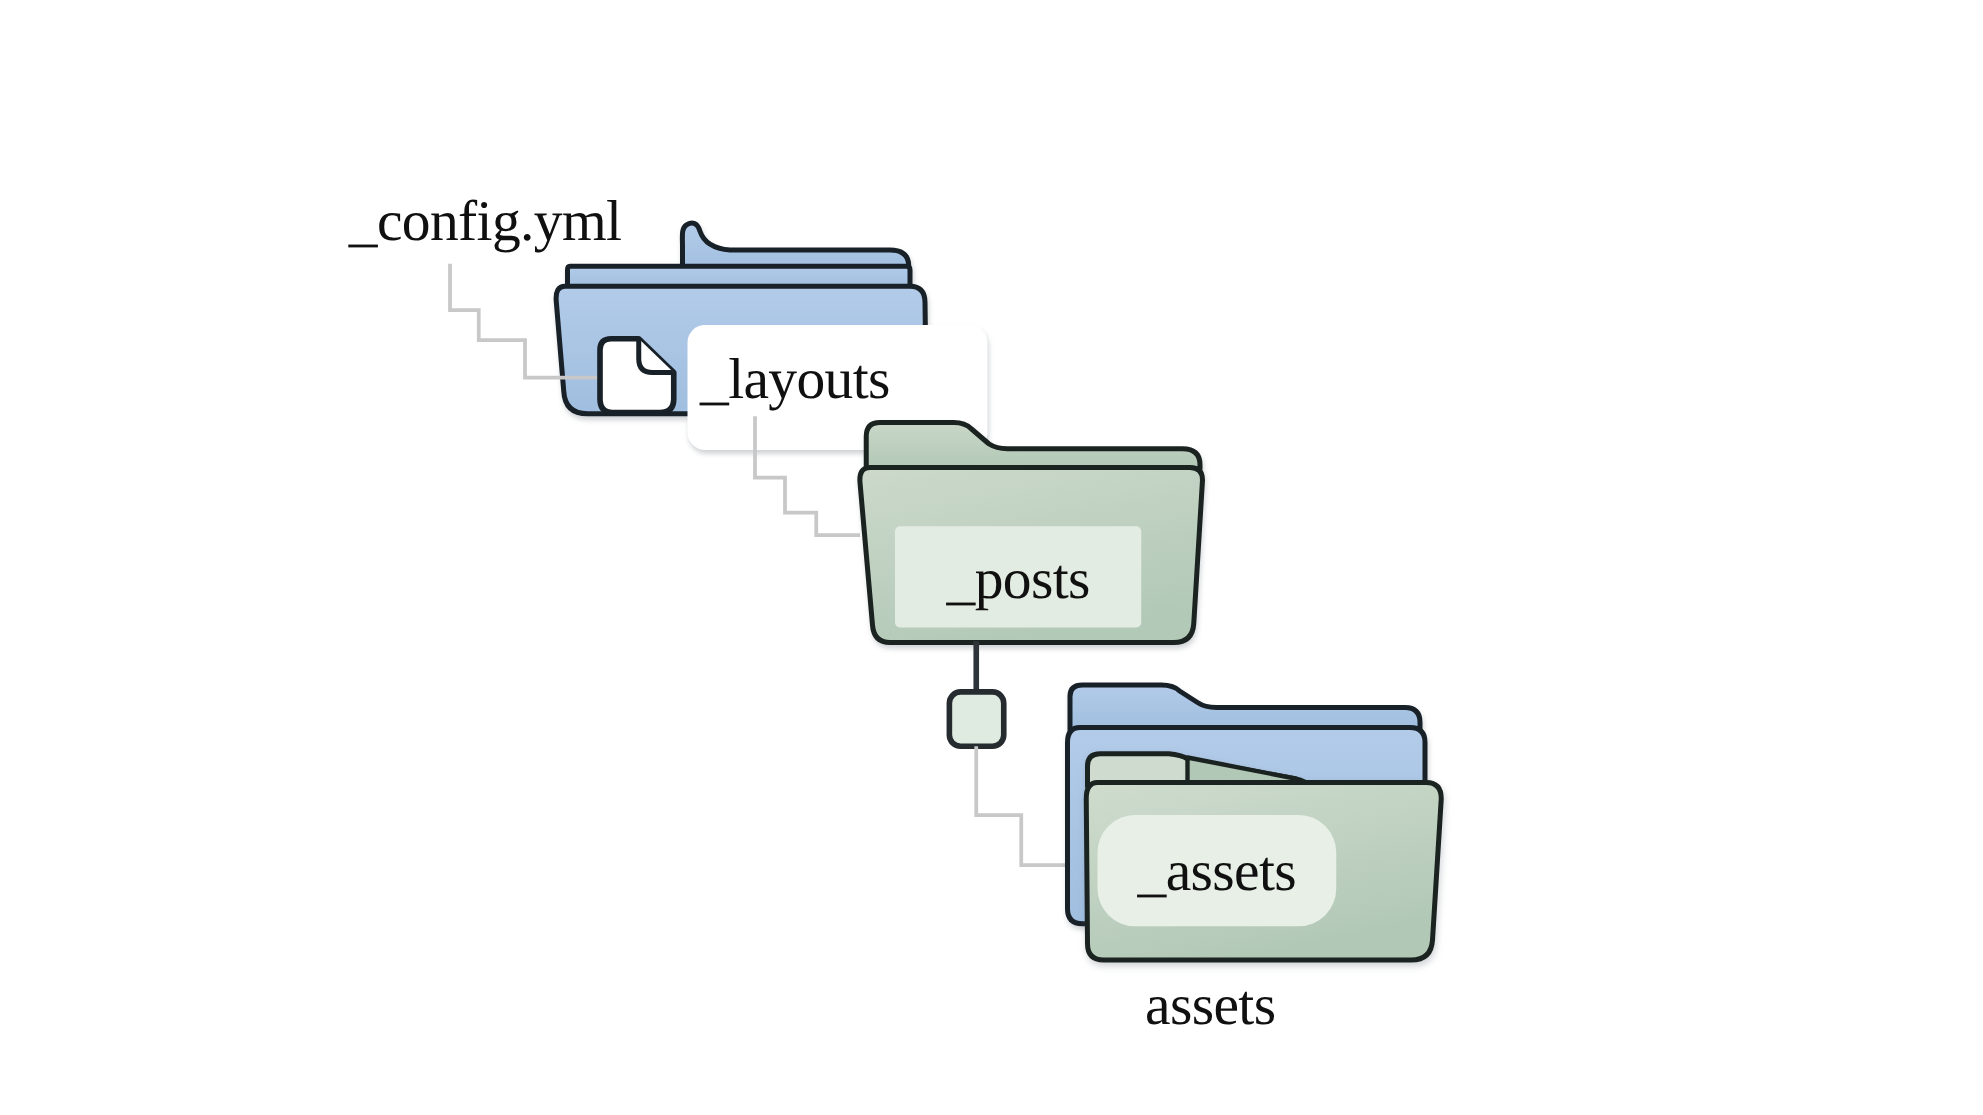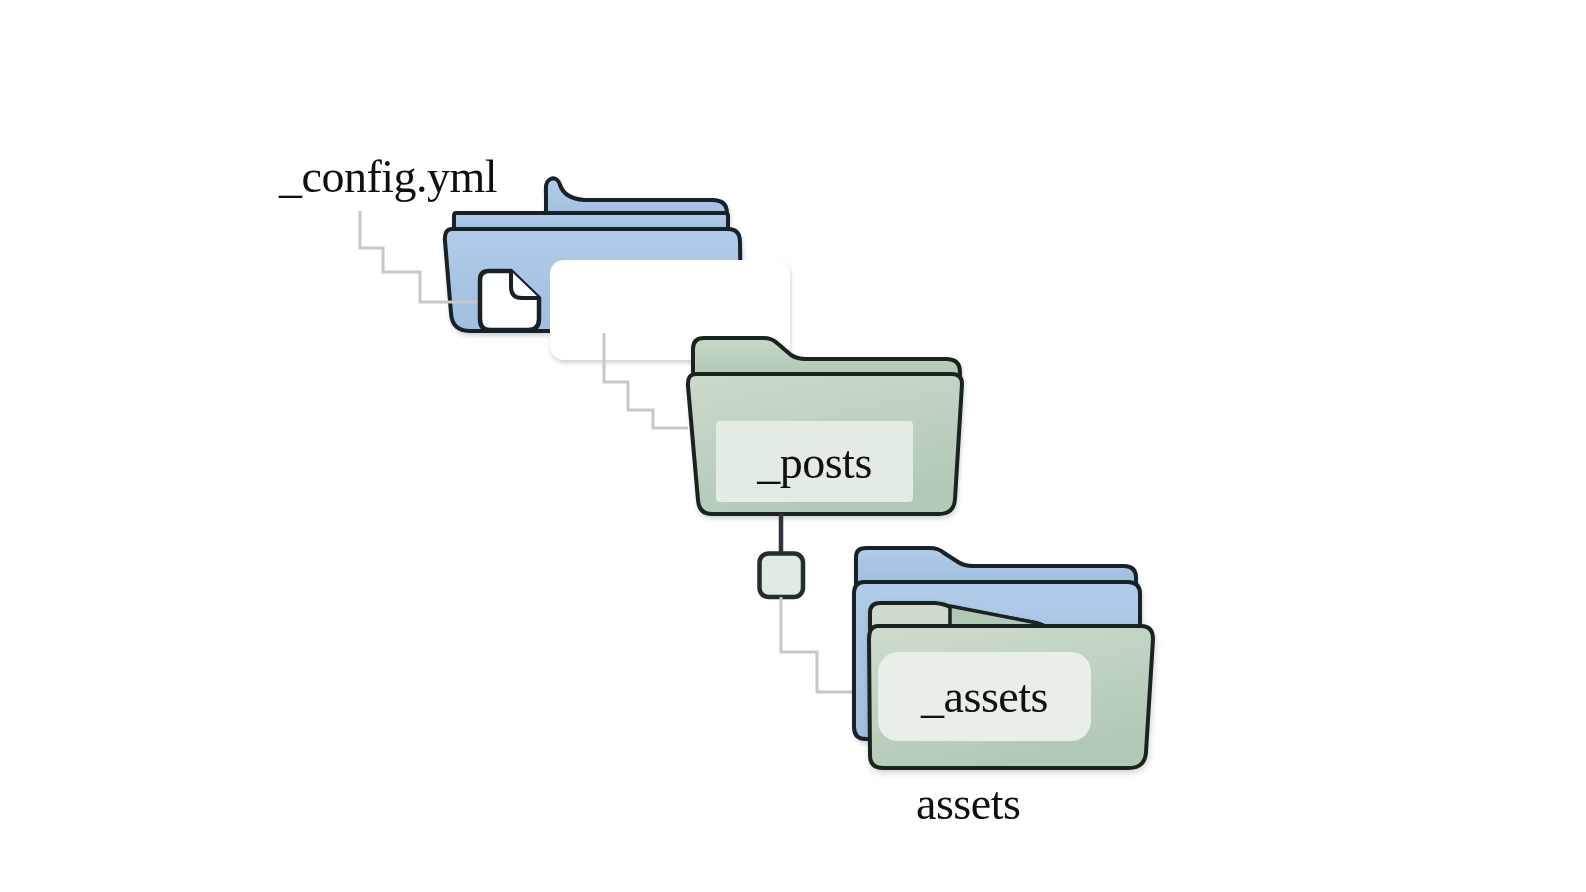--- a/index.html
+++ b/index.html
@@ -27,22 +27,22 @@
     position:absolute;
     display:flex;align-items:center;justify-content:center;
     font-size:46px;font-weight:400;color:#101010;letter-spacing:-0.5px;
   }
   .plate-posts{
     left:716px;top:421px;width:197px;height:79px;
     background:#e3ece2;border-radius:4px;
     padding-top:2px;
   }
   .plate-assets{
-    left:878px;top:652px;width:213px;height:89px;
-    background:#e7efe6;border-radius:20px;
+    left:878px;top:652px;width:191px;height:89px;
+    background:#e7efe6;border-radius:30px;
   }
 </style>
 </head>
 <body>
 
 <div class="canvas">
 
   <svg class="diagram-svg" width="1586" height="892" viewBox="0 0 1586 892">
     <defs>
       <linearGradient id="gradBlue" x1="0" y1="0" x2="0" y2="1">
@@ -114,20 +114,21 @@
       <path d="M 870 629 L 870 613 Q 870 603 880 603 L 935 603 Q 945 604 950 607
                L 1036 623 Q 1045 625 1048 629 Z" fill="url(#gradAssetsTab)" stroke="#1b2320" stroke-width="4" stroke-linejoin="round"></path>
       <path d="M 950 606 L 1037 623 L 1046 629 L 950 629 Z" fill="#b2c8b6" stroke="#1b2320" stroke-width="3.5" stroke-linejoin="round"></path>
       <path d="M 878 626 L 1141 626 Q 1153 626 1153 639 L 1146 752 Q 1145 768 1129 768
                L 883 768 Q 870 768 870 755 L 869 639 Q 869 626 878 626 Z" fill="url(#gradAssetsBody)" stroke="#1b2320" stroke-width="4" stroke-linejoin="round"></path>
     </g>
   </svg>
 
   <div class="lbl lbl-config">_config.yml</div>
 
+  <div class="lbl lbl-layouts">_layouts</div>
 
   <div class="plate plate-posts">
     <span>_posts</span>
   </div>
 
   <div class="plate plate-assets">
     <span>_assets</span>
   </div>
 
   <div class="lbl lbl-assets-caption">assets</div>

